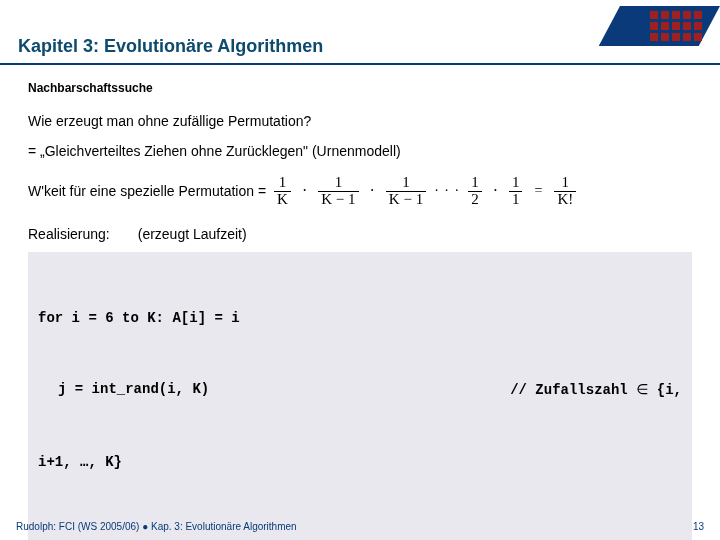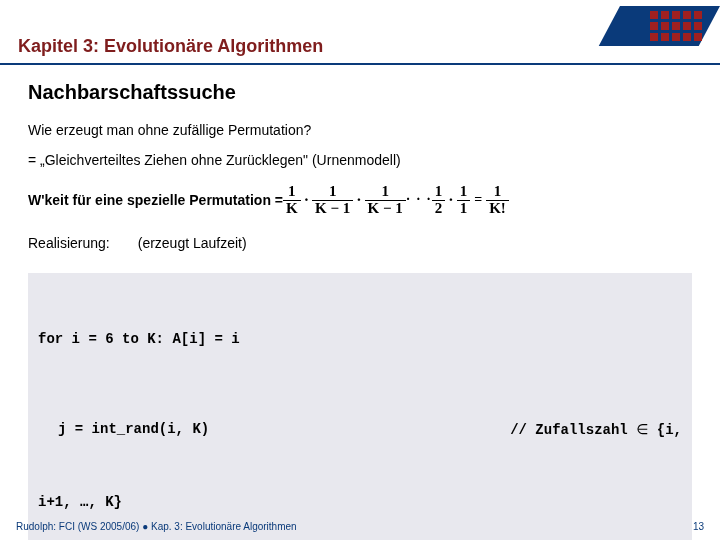--- a/index.html
+++ b/index.html
@@ -43,70 +43,69 @@
     width: 8px; height: 8px;
     background: #a02020;
   }
   .header {
     padding: 36px 18px 6px 18px;
     border-bottom: 2px solid #0a3a7a;
   }
   .header h1 {
     font-size: 18px;
     font-weight: bold;
-    color: #7f1d1d;
+    color: #0c4a6e;
   }
   .content {
     padding: 14px 28px 0 28px;
     font-size: 14px;
     color: #000;
   }
   .section-title {
-    font-size: 20px;
+    font-size: 12px;
     font-weight: bold;
     margin: 2px 0 18px 0;
   }
   .line { margin-bottom: 14px; }
   .prob-row {
     display: flex;
     align-items: center;
+    gap: 8px;
     margin: 16px 0 18px 0;
-    font-weight: bold;
   }
   .frac {
     display: inline-flex;
     flex-direction: column;
     align-items: center;
     font-size: 15px;
     line-height: 1.05;
     font-family: "Times New Roman", serif;
   }
   .frac .num { padding: 0 3px; }
   .frac .den { border-top: 1px solid #000; padding: 0 3px; }
   .dot { font-family: "Times New Roman", serif; font-size: 16px; padding: 0 3px; }
   .cdots { font-family: "Times New Roman", serif; letter-spacing: 1px; }
   .eq { font-family: "Times New Roman", serif; padding: 0 4px; }
   .real-row {
     display: flex;
     gap: 28px;
-    margin-bottom: 22px;
+    margin-bottom: 10px;
   }
   .codebox {
     background: #e8e8ee;
     padding: 8px 10px 10px 10px;
     font-family: "Courier New", monospace;
     font-size: 14px;
     font-weight: bold;
     line-height: 1.7;
     white-space: pre-wrap;
   }
   .codebox .row {
     display: flex;
     justify-content: space-between;
-    margin-top: 19px;
   }
   .codebox .comment {
     font-weight: bold;
   }
   .codebox .in { padding-left: 20px; }
   .codebox .elem { font-family: Arial, Helvetica, sans-serif; font-weight: normal; }
   .footer {
     position: absolute;
     bottom: 8px;
     left: 16px;

